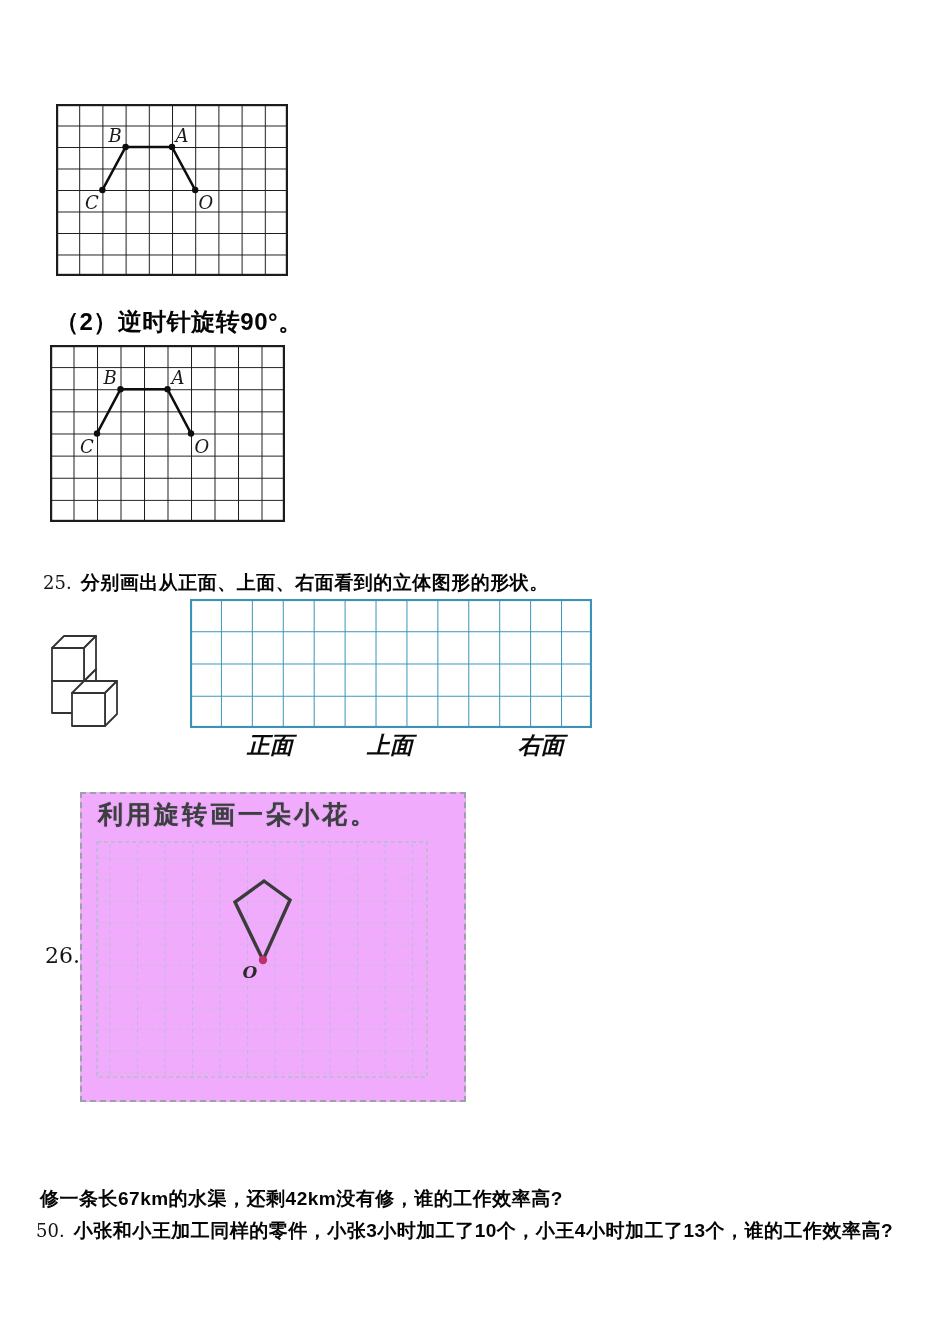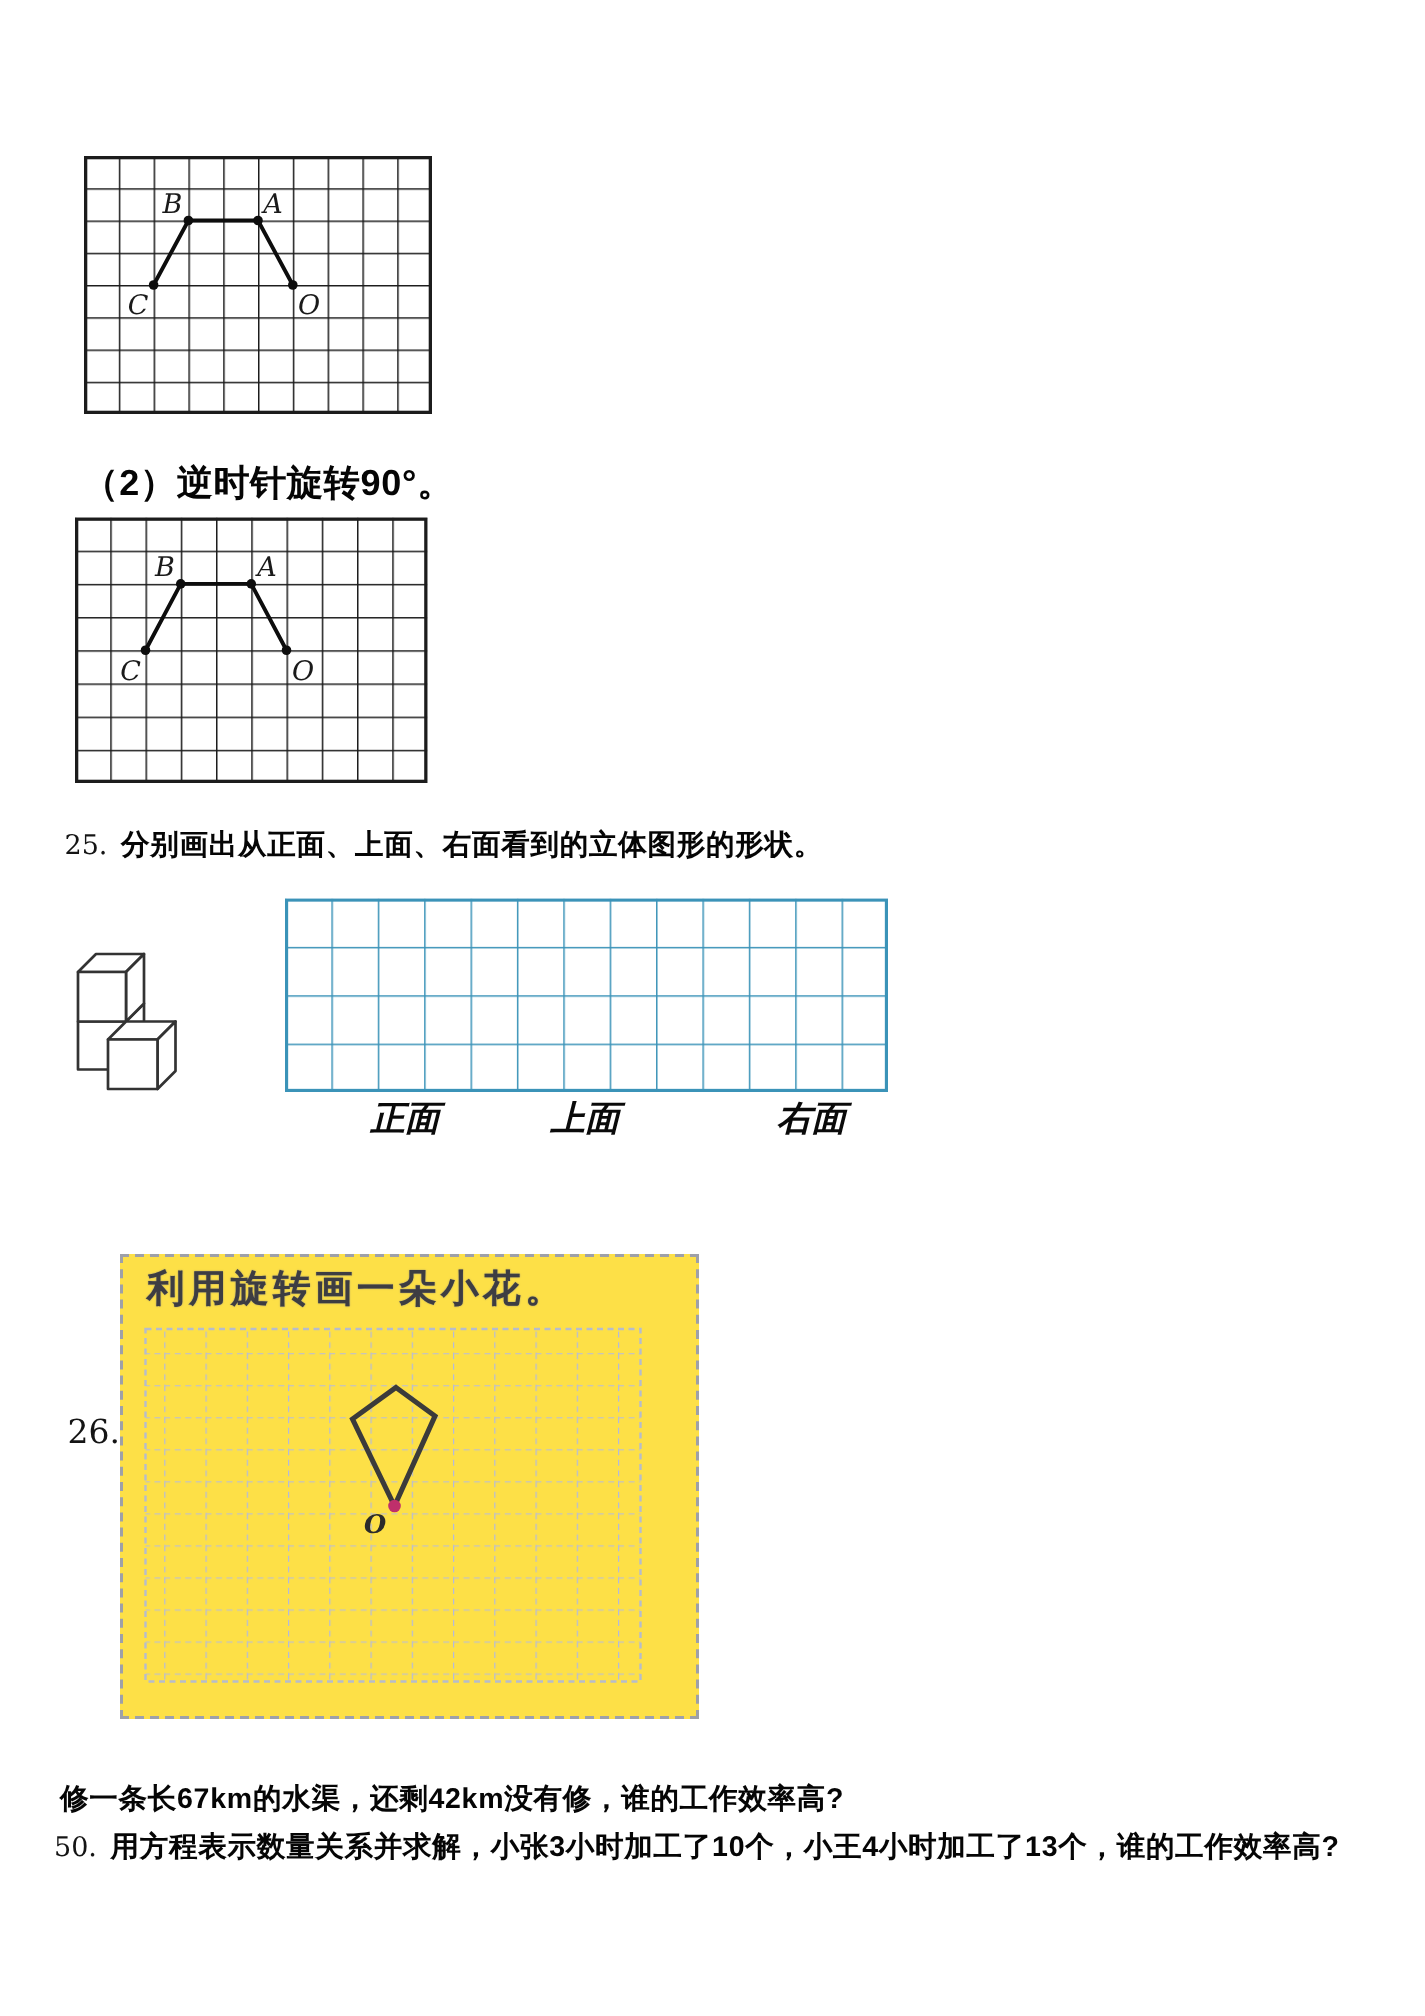--- a/index.html
+++ b/index.html
@@ -33,23 +33,22 @@
     font-weight:700;
     font-size:23px;
     color:#0a0a0a;
     white-space:nowrap;
     transform:translateX(-50%);
     font-style:italic;
   }
   .flower-box{
     width:386px;height:310px;
     border:2px dashed #9ea0a8;
-    background:#fde047;
+    background:#f0abfc;
     box-sizing:border-box;
-    margin-top:44px;
   }
   .flower-title{
     position:absolute;left:16px;top:4px;
     font-family:"Liberation Sans",sans-serif;
     font-weight:700;
     font-size:25px;
     letter-spacing:3px;
     color:#3d3d42;
     white-space:nowrap;
     text-shadow:0 0 1px #77777c;
@@ -106,21 +105,21 @@
     <circle cx="70.5" cy="44.25" r="3.2" fill="#0d0d0d"></circle>
     <circle cx="117.5" cy="44.25" r="3.2" fill="#0d0d0d"></circle>
     <circle cx="47" cy="88.5" r="3.2" fill="#0d0d0d"></circle>
     <circle cx="141" cy="88.5" r="3.2" fill="#0d0d0d"></circle>
     <text class="ptlabel" x="60" y="39" text-anchor="middle">B</text>
     <text class="ptlabel" x="128" y="39" text-anchor="middle">A</text>
     <text class="ptlabel" x="37" y="108" text-anchor="middle">C</text>
     <text class="ptlabel" x="152" y="108" text-anchor="middle">O</text>
   </svg>
 
-  <div class="abs" style="left:43px;top:550px">
+  <div class="abs" style="left:43px;top:570px">
     <span class="qnum">25.</span><span class="cjk-bold">分别画出从正面、上面、右面看到的立体图形的形状。</span>
   </div>
 
   <svg class="abs" style="left:45px;top:628px" width="85" height="100" viewBox="0 0 85 100">
     <g fill="#ffffff" stroke="#333333" stroke-width="1.8" stroke-linejoin="round">
       <polygon points="7,53 39,53 39,85 7,85"></polygon>
       <polygon points="39,53 51,41 51,73 39,85"></polygon>
       <polygon points="7,20 19,8 51,8 39,20"></polygon>
       <polygon points="39,20 51,8 51,41 39,53"></polygon>
       <polygon points="7,20 39,20 39,53 7,53"></polygon>
@@ -160,16 +159,16 @@
       <polygon points="182,87 208,106 181,166 153,108" fill="none" stroke="#3b3b3b" stroke-width="3.4" stroke-linejoin="miter"></polygon>
       <circle cx="181" cy="166" r="4.2" fill="#bf2f6b"></circle>
       <text class="origin" x="168" y="184" text-anchor="middle">O</text>
     </svg>
   </div>
 
 
   <div class="abs cjk-bold" style="left:40px;top:1186px">修一条长67km的水渠，还剩42km没有修，谁的工作效率高?</div>
 
   <div class="abs" style="left:36px;top:1218px">
-    <span class="qnum">50.</span><span class="cjk-bold">用方程表示数量关系并求解，小张3小时加工了10个，小王4小时加工了13个，谁的工作效率高?</span>
+    <span class="qnum">50.</span><span class="cjk-bold">小张和小王加工同样的零件，小张3小时加工了10个，小王4小时加工了13个，谁的工作效率高?</span>
   </div>
 
 </div>
 
 </body></html>

